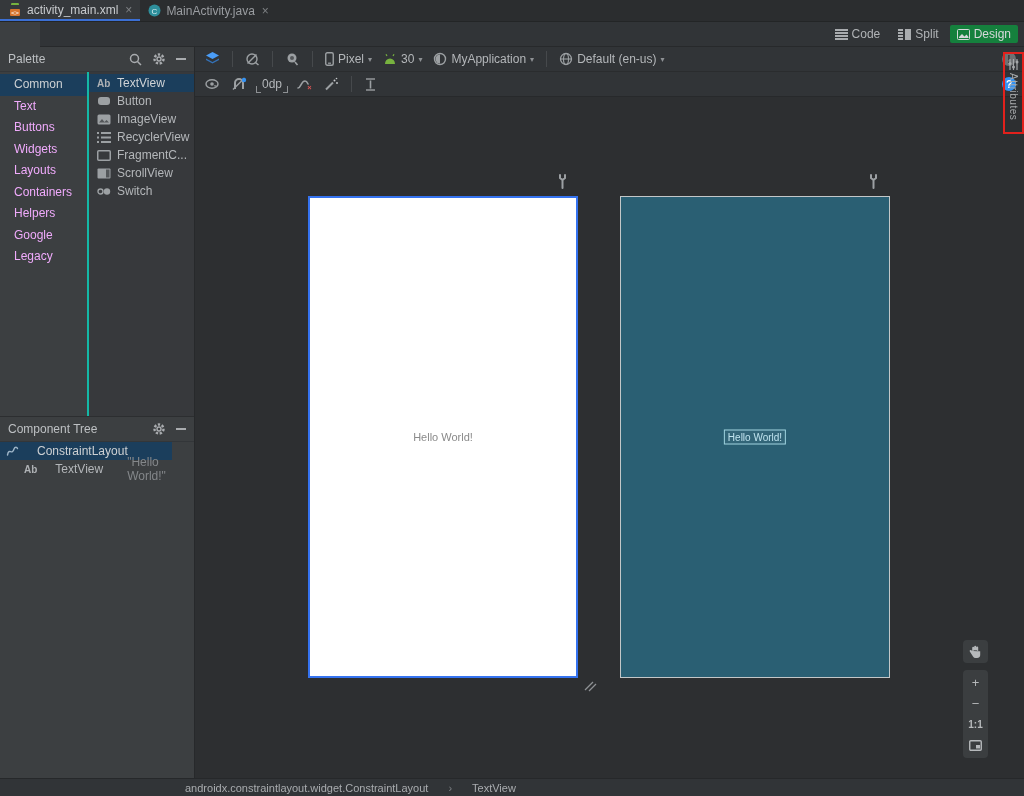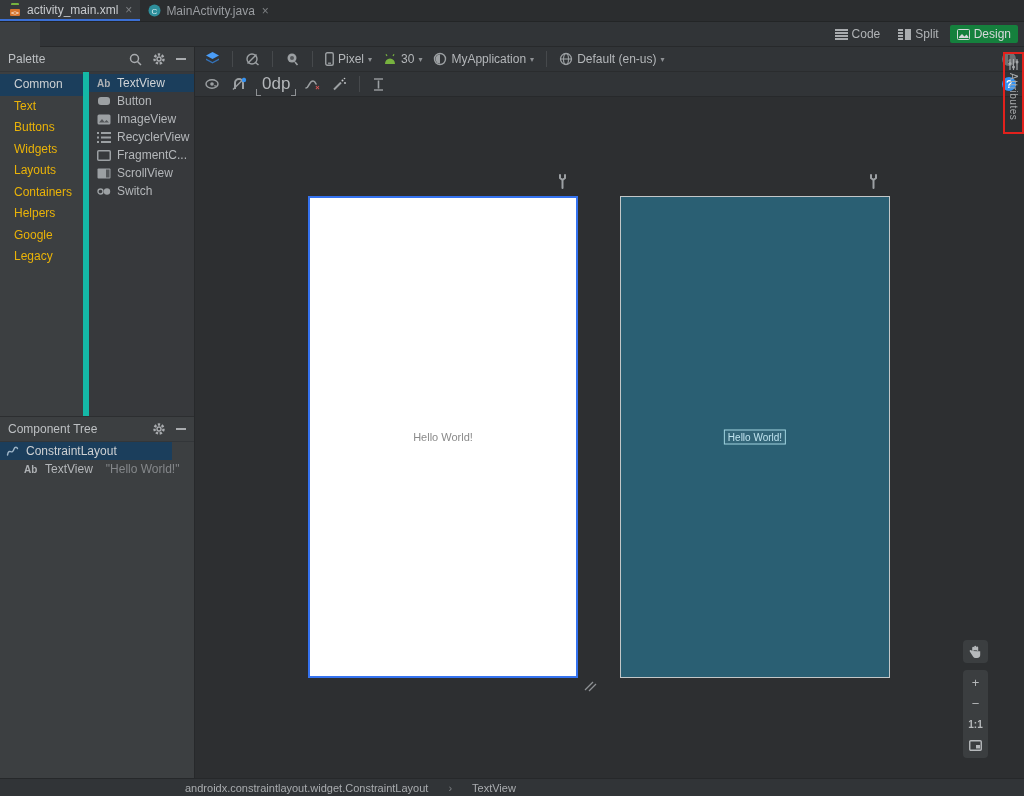--- a/index.html
+++ b/index.html
@@ -25,44 +25,44 @@
   
   .main { display:flex; height:731px; }
   .left { width:195px; background:#3c3f41; border-right:1px solid #27292b; display:flex; flex-direction:column; }
   .right { flex:1; display:flex; flex-direction:column; min-width:0; }
 
   .panel-header { height:25px; display:flex; align-items:center; padding:0 8px; font-size:12px; color:#bdc0c3; border-bottom:1px solid #333639; }
   .panel-header .spacer { flex:1; }
   .panel-header .hicon { margin-left:10px; display:flex; align-items:center; }
 
   .palette-body { display:flex; height:345px; border-bottom:1px solid #2c2e30; }
-  .cats { width:89px; border-right:6px solid #14b8a6; padding-top:2px; }
-  .cat { height:21.5px; line-height:21.5px; padding-left:14px; font-size:12px; color:#eab308; cursor:default; }
+  .cats { width:89px; border-right:2px solid #14b8a6; padding-top:2px; }
+  .cat { height:21.5px; line-height:21.5px; padding-left:14px; font-size:12px; color:#f0abfc; cursor:default; }
   .cat.selected { background:#1b3e5c; color:#cdd0d3; }
   .items { flex:1; background:#37393c; padding-top:2px; }
   .pitem { height:18px; display:flex; align-items:center; gap:6px; padding-left:8px; font-size:12px; color:#b4b7ba; cursor:default; }
   .pitem.selected { background:#1b3e5c; color:#d0d3d6; }
   .ab { font-weight:bold; font-size:10px; color:#aeb1b4; width:14px; }
 
-  .tree-row { height:18px; display:flex; align-items:center; gap:7px; font-size:12px; color:#b4b7ba; padding-left:6px; }
+  .tree-row { height:18px; display:flex; align-items:center; gap:18px; font-size:12px; color:#b4b7ba; padding-left:6px; }
   .tree-row.selected { background:#1b3e5c; width:172px; color:#cdd0d3; }
   .tree-row.child { padding-left:24px; }
   .tree-val { color:#84878a; margin-left:6px; }
 
   
   .dtoolbar, .ctoolbar { height:25px; background:#313437; display:flex; align-items:center; padding:0 8px; gap:7px; }
   .dtoolbar { border-bottom:1px solid #2a2c2e; }
   .ctoolbar { border-bottom:1px solid #27292b; }
   .tbtn { display:flex; align-items:center; gap:4px; color:#b4b7ba; font-size:12px; padding:2px 2px; cursor:default; }
   .vsep { width:1px; height:16px; background:#46494c; margin:0 3px; }
   .chev { font-size:8px; color:#8e9194; }
   .flex1 { flex:1; }
   .err-ind { width:14px; height:14px; border-radius:50%; background:#6e7173; color:#2f3133; font-weight:bold; font-size:10px; display:flex; align-items:center; justify-content:center; }
   .help-ind { width:14px; height:14px; border-radius:50%; background:#3592f2; color:#fff; font-weight:bold; font-size:10px; display:flex; align-items:center; justify-content:center; }
-  .margin-box { position:relative; padding:0 6px; font-size:17px; color:#b4b7ba; }
+  .margin-box { position:relative; padding:0 6px; font-size:12px; color:#b4b7ba; }
   .margin-box::before, .margin-box::after { content:""; position:absolute; bottom:-2px; width:4px; height:6px; border-bottom:1px solid #8e9194; }
   .margin-box::before { left:0; border-left:1px solid #8e9194; }
   .margin-box::after { right:0; border-right:1px solid #8e9194; }
 
   
   .canvas { flex:1; background:#2d2f31; position:relative; overflow:hidden; }
   .phone { position:absolute; top:99px; width:270px; height:482px; }
   .phone.design { left:113px; background:#ffffff; border:2px solid #3573f0; }
   .phone.blueprint { left:425px; background:#2a5f73; border:1.5px solid #c3c7c8; }
   .hello-design { position:absolute; left:50%; top:50%; transform:translate(-50%,-50%); color:#8a8a8a; font-size:11px; white-space:nowrap; }

